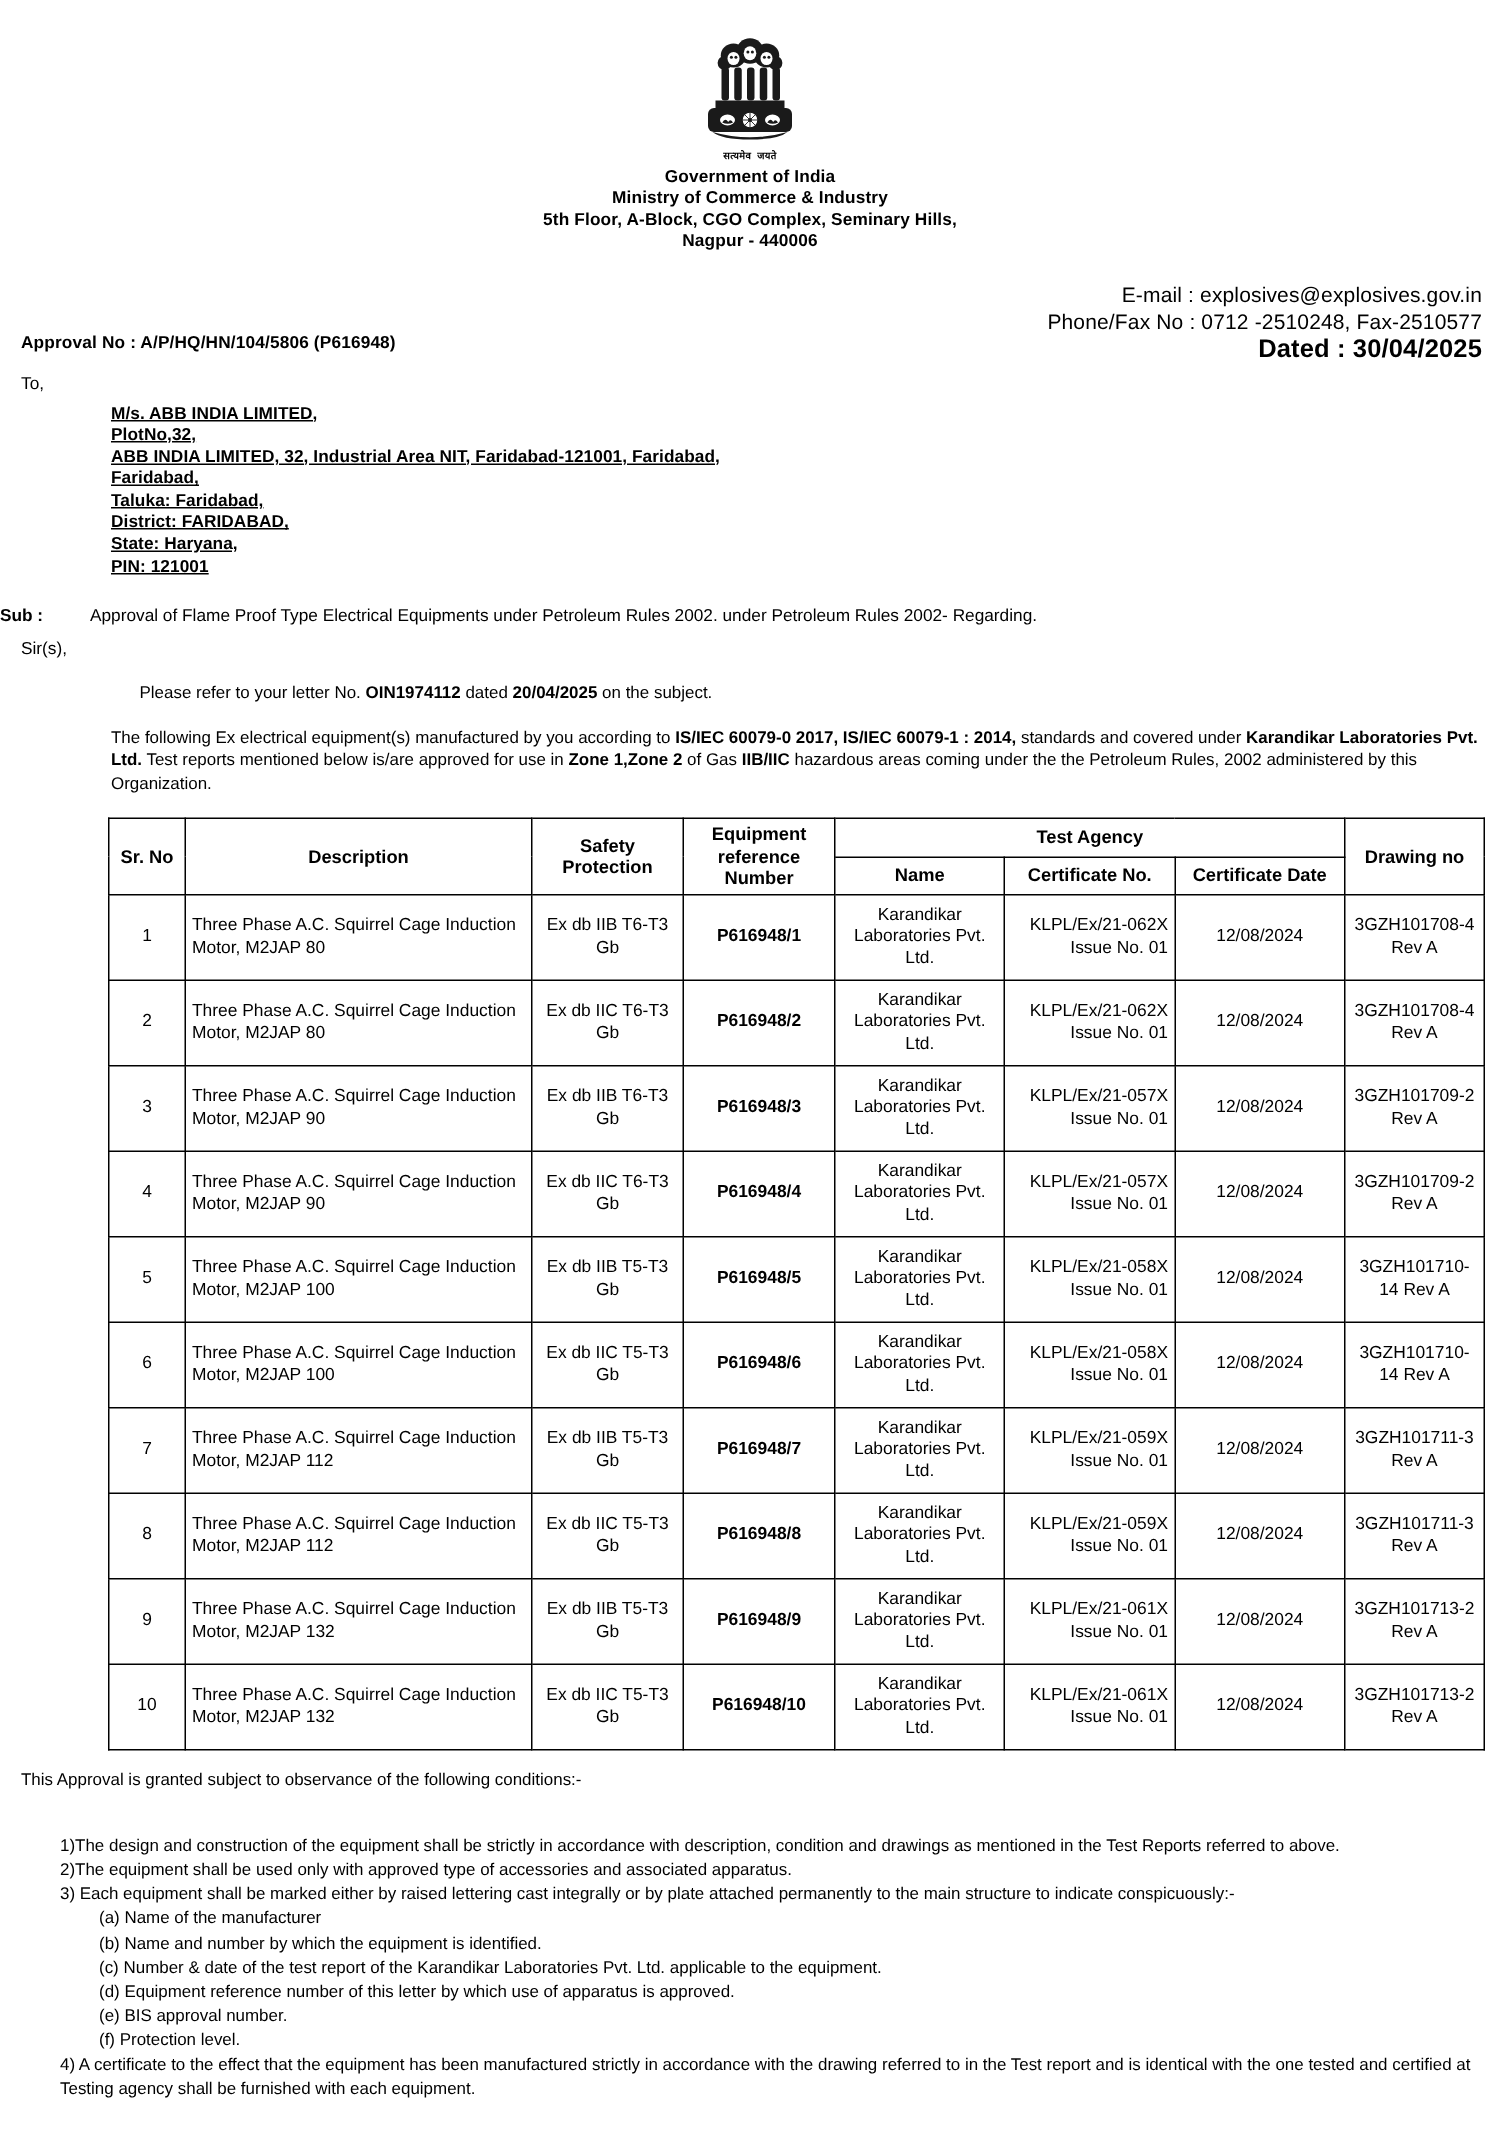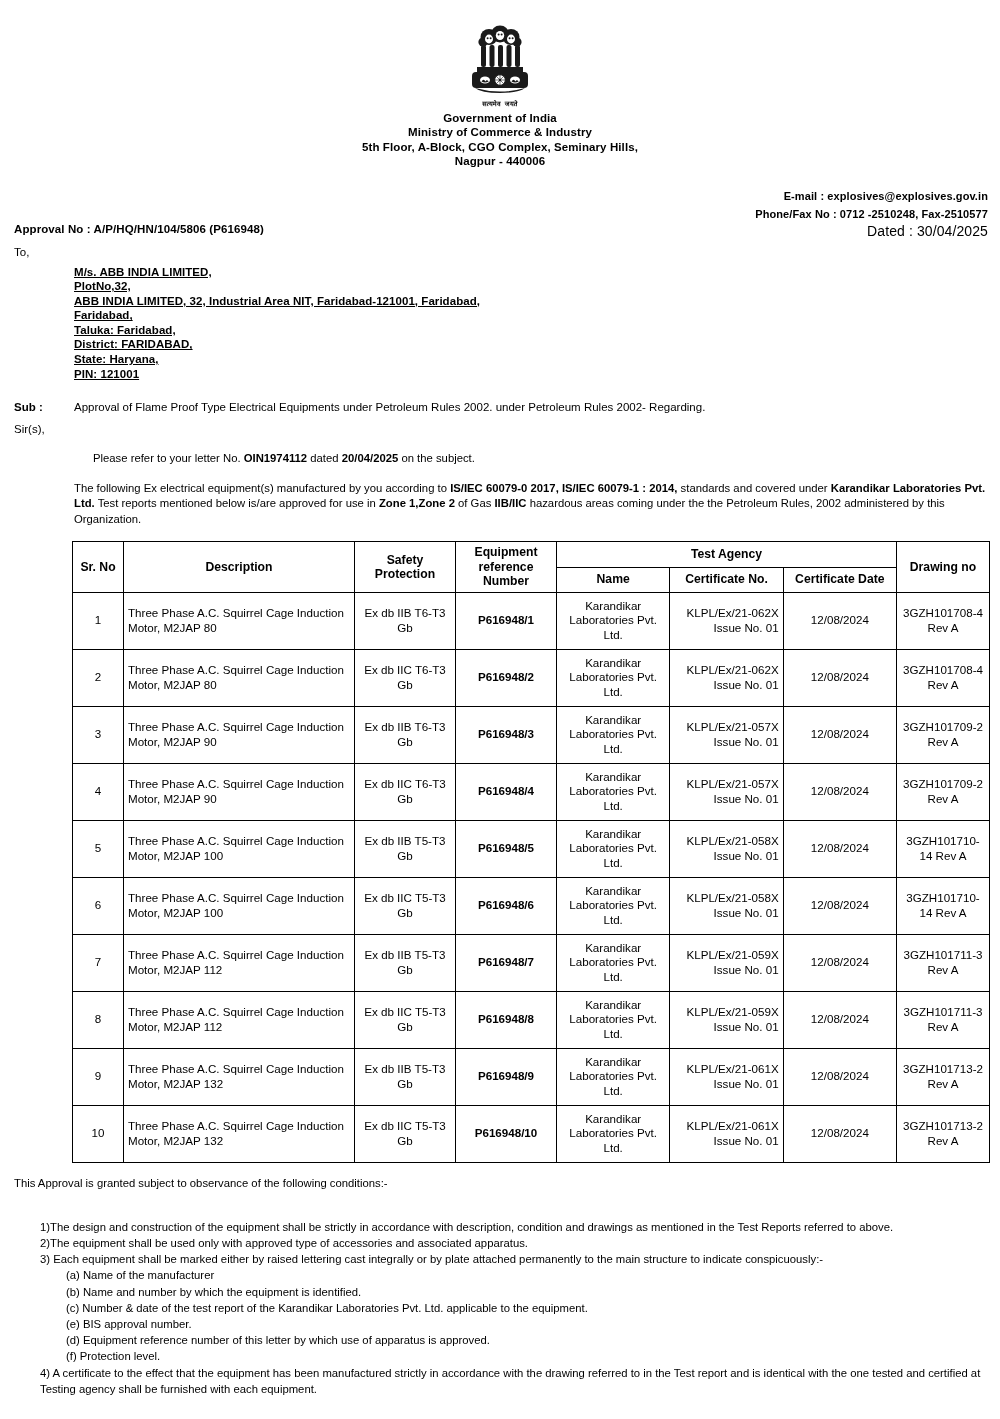--- a/index.html
+++ b/index.html
@@ -52,41 +52,41 @@
     letter-spacing: 0.1px;
   }
 
   
   .contact {
     text-align: right;
     padding-right: 12px;
     margin-top: 18px;
   }
   .contact-line {
-    font-size: 11px;
-    font-weight: bold;
+    font-size: 14px;
+    font-weight: normal;
     line-height: 18px;
     letter-spacing: 0.1px;
   }
 
   
   .approval-row {
     display: flex;
     justify-content: space-between;
     align-items: flex-start;
     padding: 0 12px 0 14px;
   }
   .approval-no {
     font-size: 11.5px;
     font-weight: bold;
     letter-spacing: 0.1px;
   }
   .approval-date {
-    font-size: 14px;
-    font-weight: normal;
+    font-size: 17px;
+    font-weight: bold;
     letter-spacing: 0.1px;
   }
 
   .to-label {
     font-size: 11.5px;
     margin-top: 7px;
     padding-left: 14px;
   }
 
   .addr-block {
@@ -98,21 +98,20 @@
     font-size: 11.5px;
     font-weight: bold;
     line-height: 14.6px;
     letter-spacing: 0.05px;
   }
 
   
   .sub-row {
     display: flex;
     margin-top: 20px;
-    padding-left: 14px;
   }
   .sub-label {
     font-size: 11.5px;
     font-weight: bold;
     width: 60px;
     flex: 0 0 60px;
   }
   .sub-text {
     font-size: 11.5px;
   }
@@ -411,20 +410,20 @@
 
   <div class="cond-intro">This Approval is granted subject to observance of the following conditions:-</div>
 
   <div class="cond-list">
     <div class="cond-item">1)The design and construction of the equipment shall be strictly in accordance with description, condition and drawings as mentioned in the Test Reports referred to above.</div>
     <div class="cond-item">2)The equipment shall be used only with approved type of accessories and associated apparatus.</div>
     <div class="cond-item">3) Each equipment shall be marked either by raised lettering cast integrally or by plate attached permanently to the main structure to indicate conspicuously:-</div>
     <div class="cond-sub">(a) Name of the manufacturer</div>
     <div class="cond-sub">(b) Name and number by which the equipment is identified.</div>
     <div class="cond-sub">(c) Number &amp; date of the test report of the Karandikar Laboratories Pvt. Ltd. applicable to the equipment.</div>
+    <div class="cond-sub">(d) Equipment reference number of this letter by which use of apparatus is approved.</div>
     <div class="cond-sub">(e) BIS approval number.</div>
-    <div class="cond-sub">(d) Equipment reference number of this letter by which use of apparatus is approved.</div>
     <div class="cond-sub">(f) Protection level.</div>
     <div class="cond-item">4) A certificate to the effect that the equipment has been manufactured strictly in accordance with the drawing referred to in the Test report and is identical with the one tested and certified at Testing agency shall be furnished with each equipment.</div>
 
   </div>
 
 </div>
 
 </body></html>

